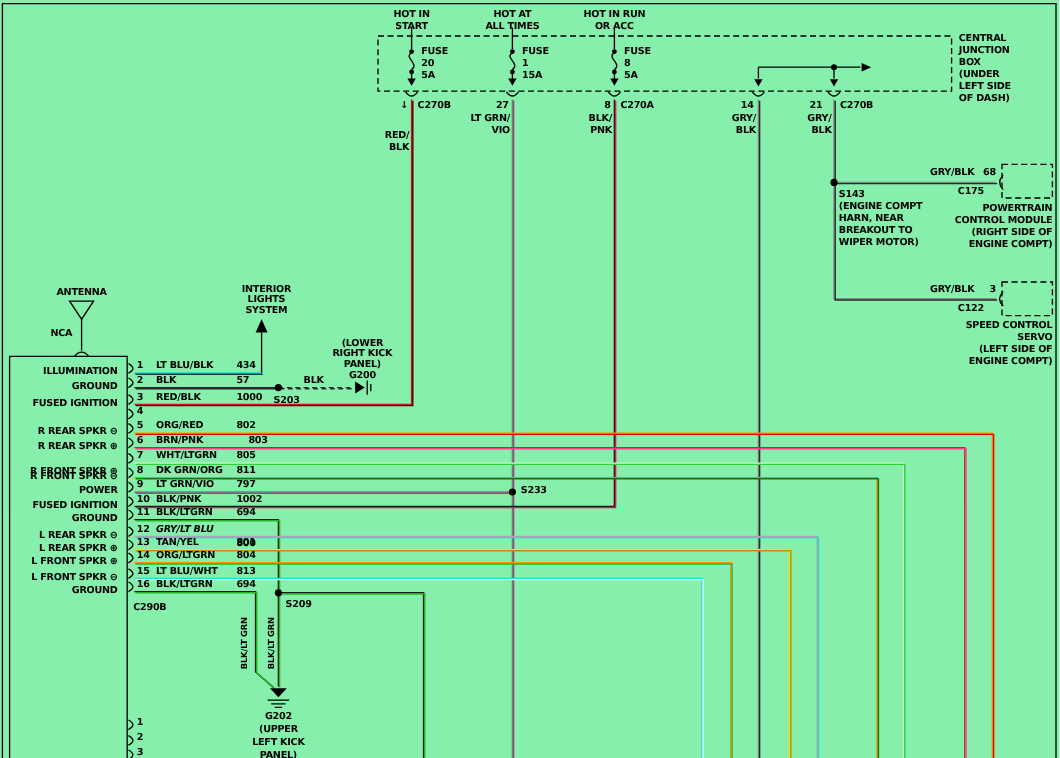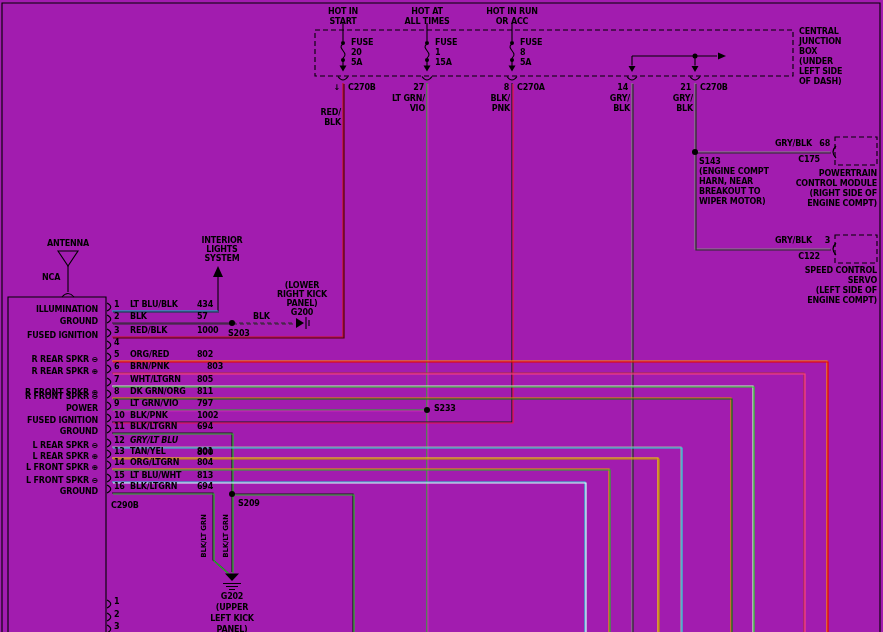--- a/index.html
+++ b/index.html
@@ -1,16 +1,16 @@
 <!DOCTYPE html>
 <html><head>
 <meta charset="utf-8">
 <style>
   html,body{margin:0;padding:0;background:#fff;}
-  #page{position:relative;width:883px;height:632px;background:#a21caf;overflow:hidden;
+  #page{position:relative;width:883px;height:632px;background:#86efac;overflow:hidden;
         font-family:"DejaVu Sans",sans-serif;}
   #wires-svg{position:absolute;left:0;top:0;z-index:1;}
   .sk{fill:none;stroke:#000;stroke-width:1.1;}
   .dashbox{fill:none;stroke:#000;stroke-width:1.1;stroke-dasharray:5,3;}
   .dash{stroke-dasharray:4,3;}
   .fl{fill:#000;stroke:none;}
   g[data-wire] path{fill:none;stroke-width:1.2;}
   .lbl{position:absolute;z-index:2;font-weight:bold;font-size:8px;line-height:10px;
        color:#000;white-space:pre-line;letter-spacing:-0.2px;}
   .c{text-align:center;} .r{text-align:right;}
@@ -195,21 +195,21 @@
 <div class="lbl" style="left:520px;top:38px;">FUSE
 8
 5A</div>
 
 <div class="lbl r" style="left:318px;top:83px;width:22px;">↓</div>
 <div class="lbl" style="left:348px;top:83px;">C270B</div>
 <div class="lbl r" style="left:402px;top:83px;width:22px;">27</div>
 <div class="lbl r" style="left:487px;top:83px;width:22px;">8</div>
 <div class="lbl" style="left:517px;top:83px;">C270A</div>
 <div class="lbl r" style="left:606px;top:83px;width:22px;">14</div>
-<div class="lbl r" style="left:669px;top:83px;width:22px;">21</div>
+<div class="lbl r" style="left:669px;top:83px;width:22px;text-align:center;">21</div>
 <div class="lbl" style="left:700px;top:83px;">C270B</div>
 
 <div class="lbl r" style="left:281px;top:108px;width:60px;text-align:right;">RED/
 BLK</div>
 <div class="lbl r" style="left:365px;top:94px;width:60px;">LT GRN/
 VIO</div>
 <div class="lbl r" style="left:450px;top:94px;width:60px;">BLK/
 PNK</div>
 <div class="lbl r" style="left:570px;top:94px;width:60px;">GRY/
 BLK</div>

